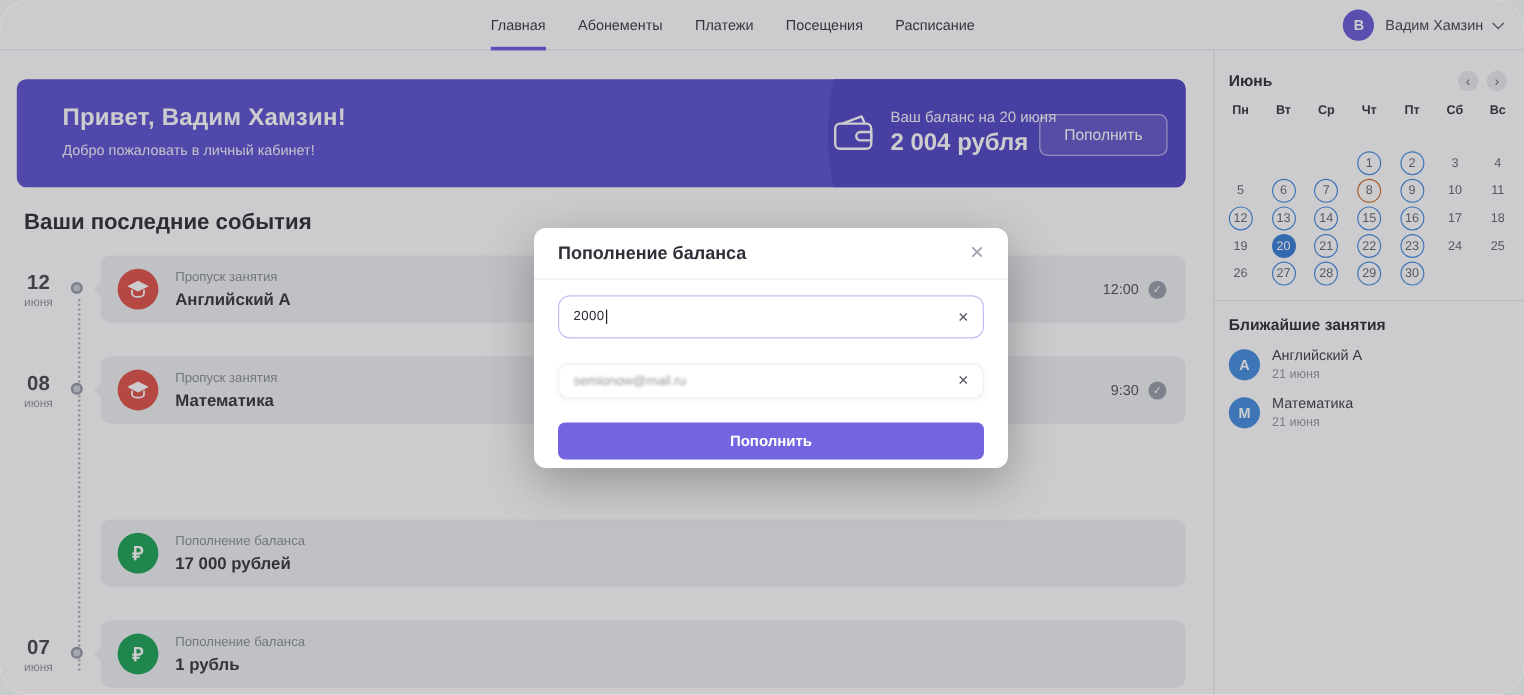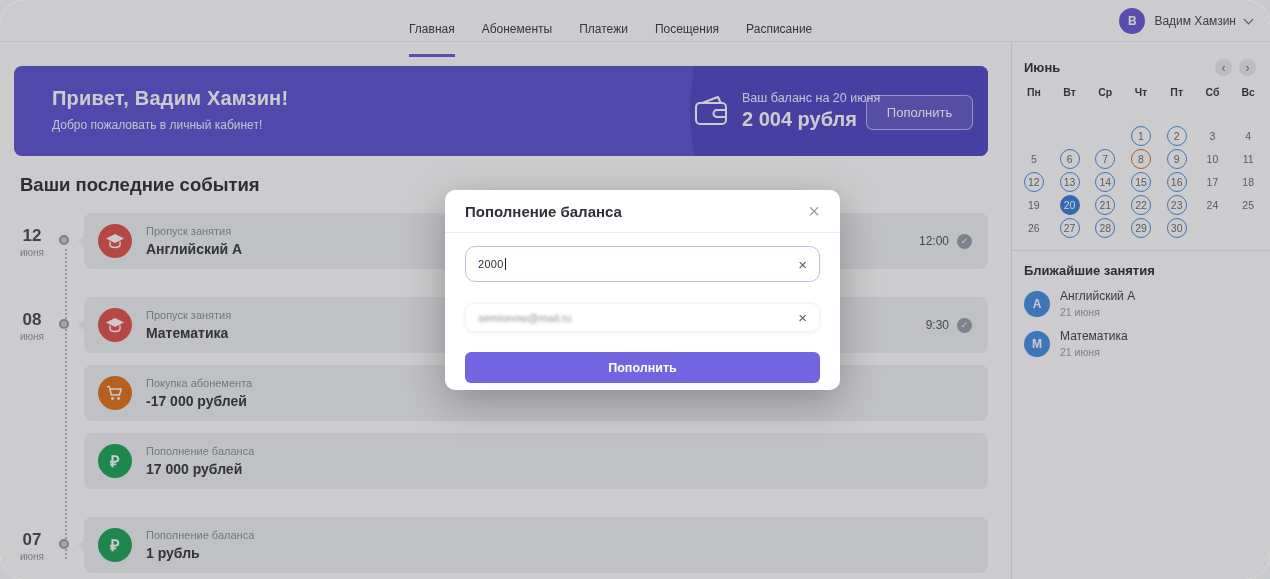--- a/index.html
+++ b/index.html
@@ -9,21 +9,21 @@
          border-radius:24px; overflow:hidden; }
 
   
   .header { position:absolute; top:0; left:0; right:0; height:42px; background:#fff;
             border-bottom:1px solid #ebecef; z-index:1; }
   .logo { position:absolute; left:26px; top:0; height:42px; display:flex; align-items:center; gap:8px; cursor:pointer; }
   .logo-mark { width:23px; height:23px; border-radius:50% 50% 50% 0;
                background:conic-gradient(from 210deg,#e8493c,#f2a11d,#41b454,#2f7fd4,#7a4fd0,#e8493c); }
   .logo-text { font-size:10px; font-weight:bold; letter-spacing:2.2px; color:#4b449e; }
   .nav { position:absolute; left:409px; top:0; height:42px; display:flex; gap:27px; }
-  .nav-item { height:57px; display:flex; align-items:center; font-size:12px; color:#3e3f46; cursor:pointer; position:relative; }
+  .nav-item { height:42px; display:flex; align-items:center; font-size:12px; color:#3e3f46; cursor:pointer; position:relative; }
   .nav-item.active::after { content:""; position:absolute; left:0; bottom:0; width:100%; height:3px; background:var(--accent); }
   .user { position:absolute; right:18px; top:0; height:42px; display:flex; align-items:center; gap:9px; cursor:pointer; }
   .avatar { width:26px; height:26px; border-radius:50%; background:var(--avatar-purple); color:#fff;
             font-size:12px; font-weight:bold; display:flex; align-items:center; justify-content:center; }
   .user-name { font-size:12px; color:#4a4b52; }
   .chev { width:7px; height:7px; border-right:1.5px solid #5c5d64; border-bottom:1.5px solid #5c5d64;
           transform:rotate(45deg); margin-top:-4px; }
 
   
   .main { position:absolute; top:42px; left:0; width:1010px; bottom:0; background:#fff; }
@@ -200,33 +200,20 @@
       <div>
         <div class="ev-label">Пропуск занятия</div>
         <div class="ev-title">Математика</div>
       </div>
       <div class="ev-right">
         <span class="ev-time">9:30</span>
         <span class="check-circle">✓</span>
       </div>
     </div>
 
-    <div class="event-card" style="top:323px">
-      <span class="ev-icon orange">
-        <svg width="18" height="16" viewBox="0 0 18 16">
-            <path d="M1 1.5h2.3l2 8.5h8l2-6H4.2" fill="none" stroke="#fff" stroke-width="1.5" stroke-linejoin="round"></path>
-            <circle cx="6.5" cy="13.5" r="1.4" fill="#fff"></circle>
-            <circle cx="12.5" cy="13.5" r="1.4" fill="#fff"></circle>
-          </svg>
-      </span>
-      <div>
-        <div class="ev-label">Покупка абонемента</div>
-        <div class="ev-title">-17 000 рублей</div>
-      </div>
-    </div>
 
     <div class="event-card" style="top:391px">
       <span class="ev-icon green">
           <span class="ruble-glyph">₽</span>
         </span>
       <div>
         <div class="ev-label">Пополнение баланса</div>
         <div class="ev-title">17 000 рублей</div>
       </div>
     </div>

